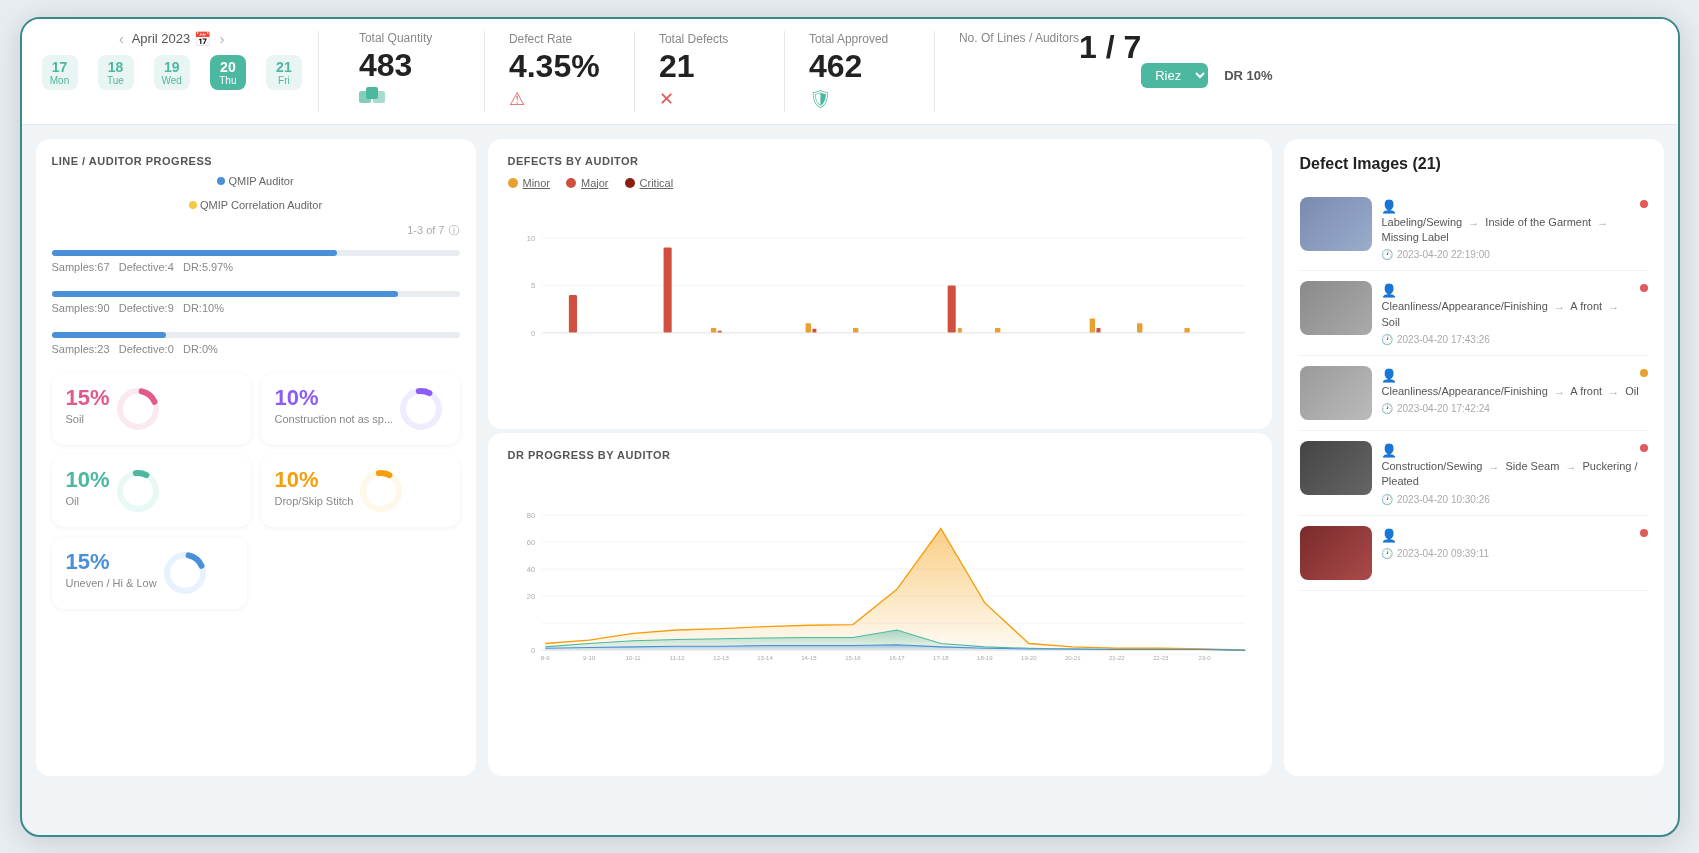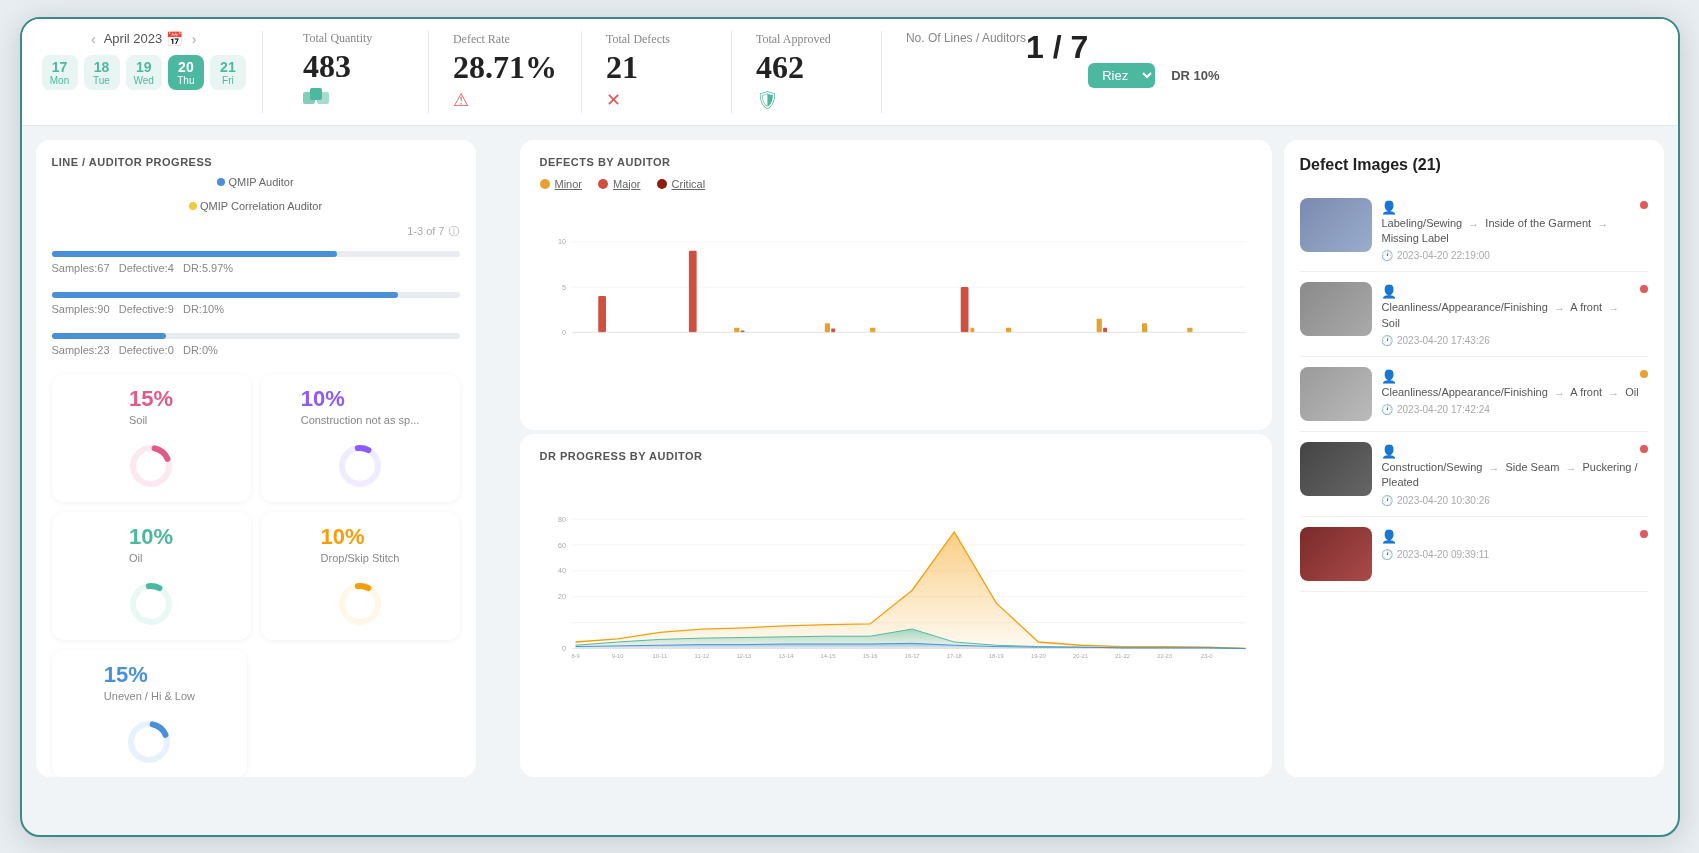--- a/index.html
+++ b/index.html
@@ -56,21 +56,21 @@
     .month-label {
       font-size: 13px;
       color: #555;
       display: flex;
       align-items: center;
       gap: 4px;
     }
     .cal-icon { color: #4db8a0; font-size: 14px; }
     .date-pills {
       display: flex;
-      gap: 6px;
+      gap: 20px;
     }
     .date-pill {
       display: flex;
       flex-direction: column;
       align-items: center;
       padding: 4px 8px;
       border-radius: 8px;
       font-size: 11px;
       min-width: 36px;
       background: #e8f5f2;
@@ -83,21 +83,20 @@
     .date-pill .day-num { font-size: 14px; font-weight: 600; }
     .date-pill .day-name { font-size: 10px; }
 
     .stat-block {
       display: flex;
       flex-direction: column;
       justify-content: center;
       padding: 0 24px;
       border-right: 1px solid #e5e9ef;
       min-width: 150px;
-      font-family: Liberation Serif, serif;
     }
     .stat-block:last-child { border-right: none; }
     .stat-label {
       font-size: 12px;
       color: #888;
       margin-bottom: 4px;
     }
     .stat-value {
       font-size: 32px;
       font-weight: 700;
@@ -201,24 +200,22 @@
     }
     .progress-stats {
       font-size: 11px;
       color: #888;
     }
     .defect-card {
       background: #fff;
       border-radius: 12px;
       padding: 12px 14px;
       display: flex;
-      align-items: center;
-      gap: 16px;
+      gap: 4px;
       box-shadow: 0 1px 5px rgba(0,0,0,0.06);
-      flex-direction: column;
     }
     .defect-card-info .defect-pct {
       font-size: 22px;
       font-weight: 700;
     }
     .defect-card-info .defect-name {
       font-size: 11px;
       color: #888;
       margin-top: 2px;
     }
@@ -227,21 +224,20 @@
       flex-shrink: 0;
     }
     .donut-svg { width: 48px; height: 48px; }
 
     
     .center-panel {
       flex: 1;
       display: flex;
       flex-direction: column;
       gap: 4px;
-      margin-left: 32px;
     }
     .chart-card {
       background: #fff;
       border-radius: 14px;
       padding: 16px 20px;
     }
     .chart-card-title {
       font-size: 11px;
       font-weight: 700;
       color: #555;
@@ -377,21 +373,21 @@
         <svg width="28" height="20" viewBox="0 0 28 20">
           <rect x="0" y="4" width="12" height="12" rx="2" fill="#4db8a0" opacity="0.7"></rect>
           <rect x="14" y="4" width="12" height="12" rx="2" fill="#4db8a0" opacity="0.5"></rect>
           <rect x="7" y="0" width="12" height="12" rx="2" fill="#4db8a0"></rect>
         </svg>
       </div>
     </div>
 
     <div class="stat-block">
       <div class="stat-label">Defect Rate</div>
-      <div class="stat-value">28.71%</div>
+      <div class="stat-value">4.35%</div>
       <div class="stat-icon icon-red">⚠</div>
     </div>
 
     <div class="stat-block">
       <div class="stat-label">Total Defects</div>
       <div class="stat-value">21</div>
       <div class="stat-icon icon-red">✕</div>
     </div>
 
     <div class="stat-block">

